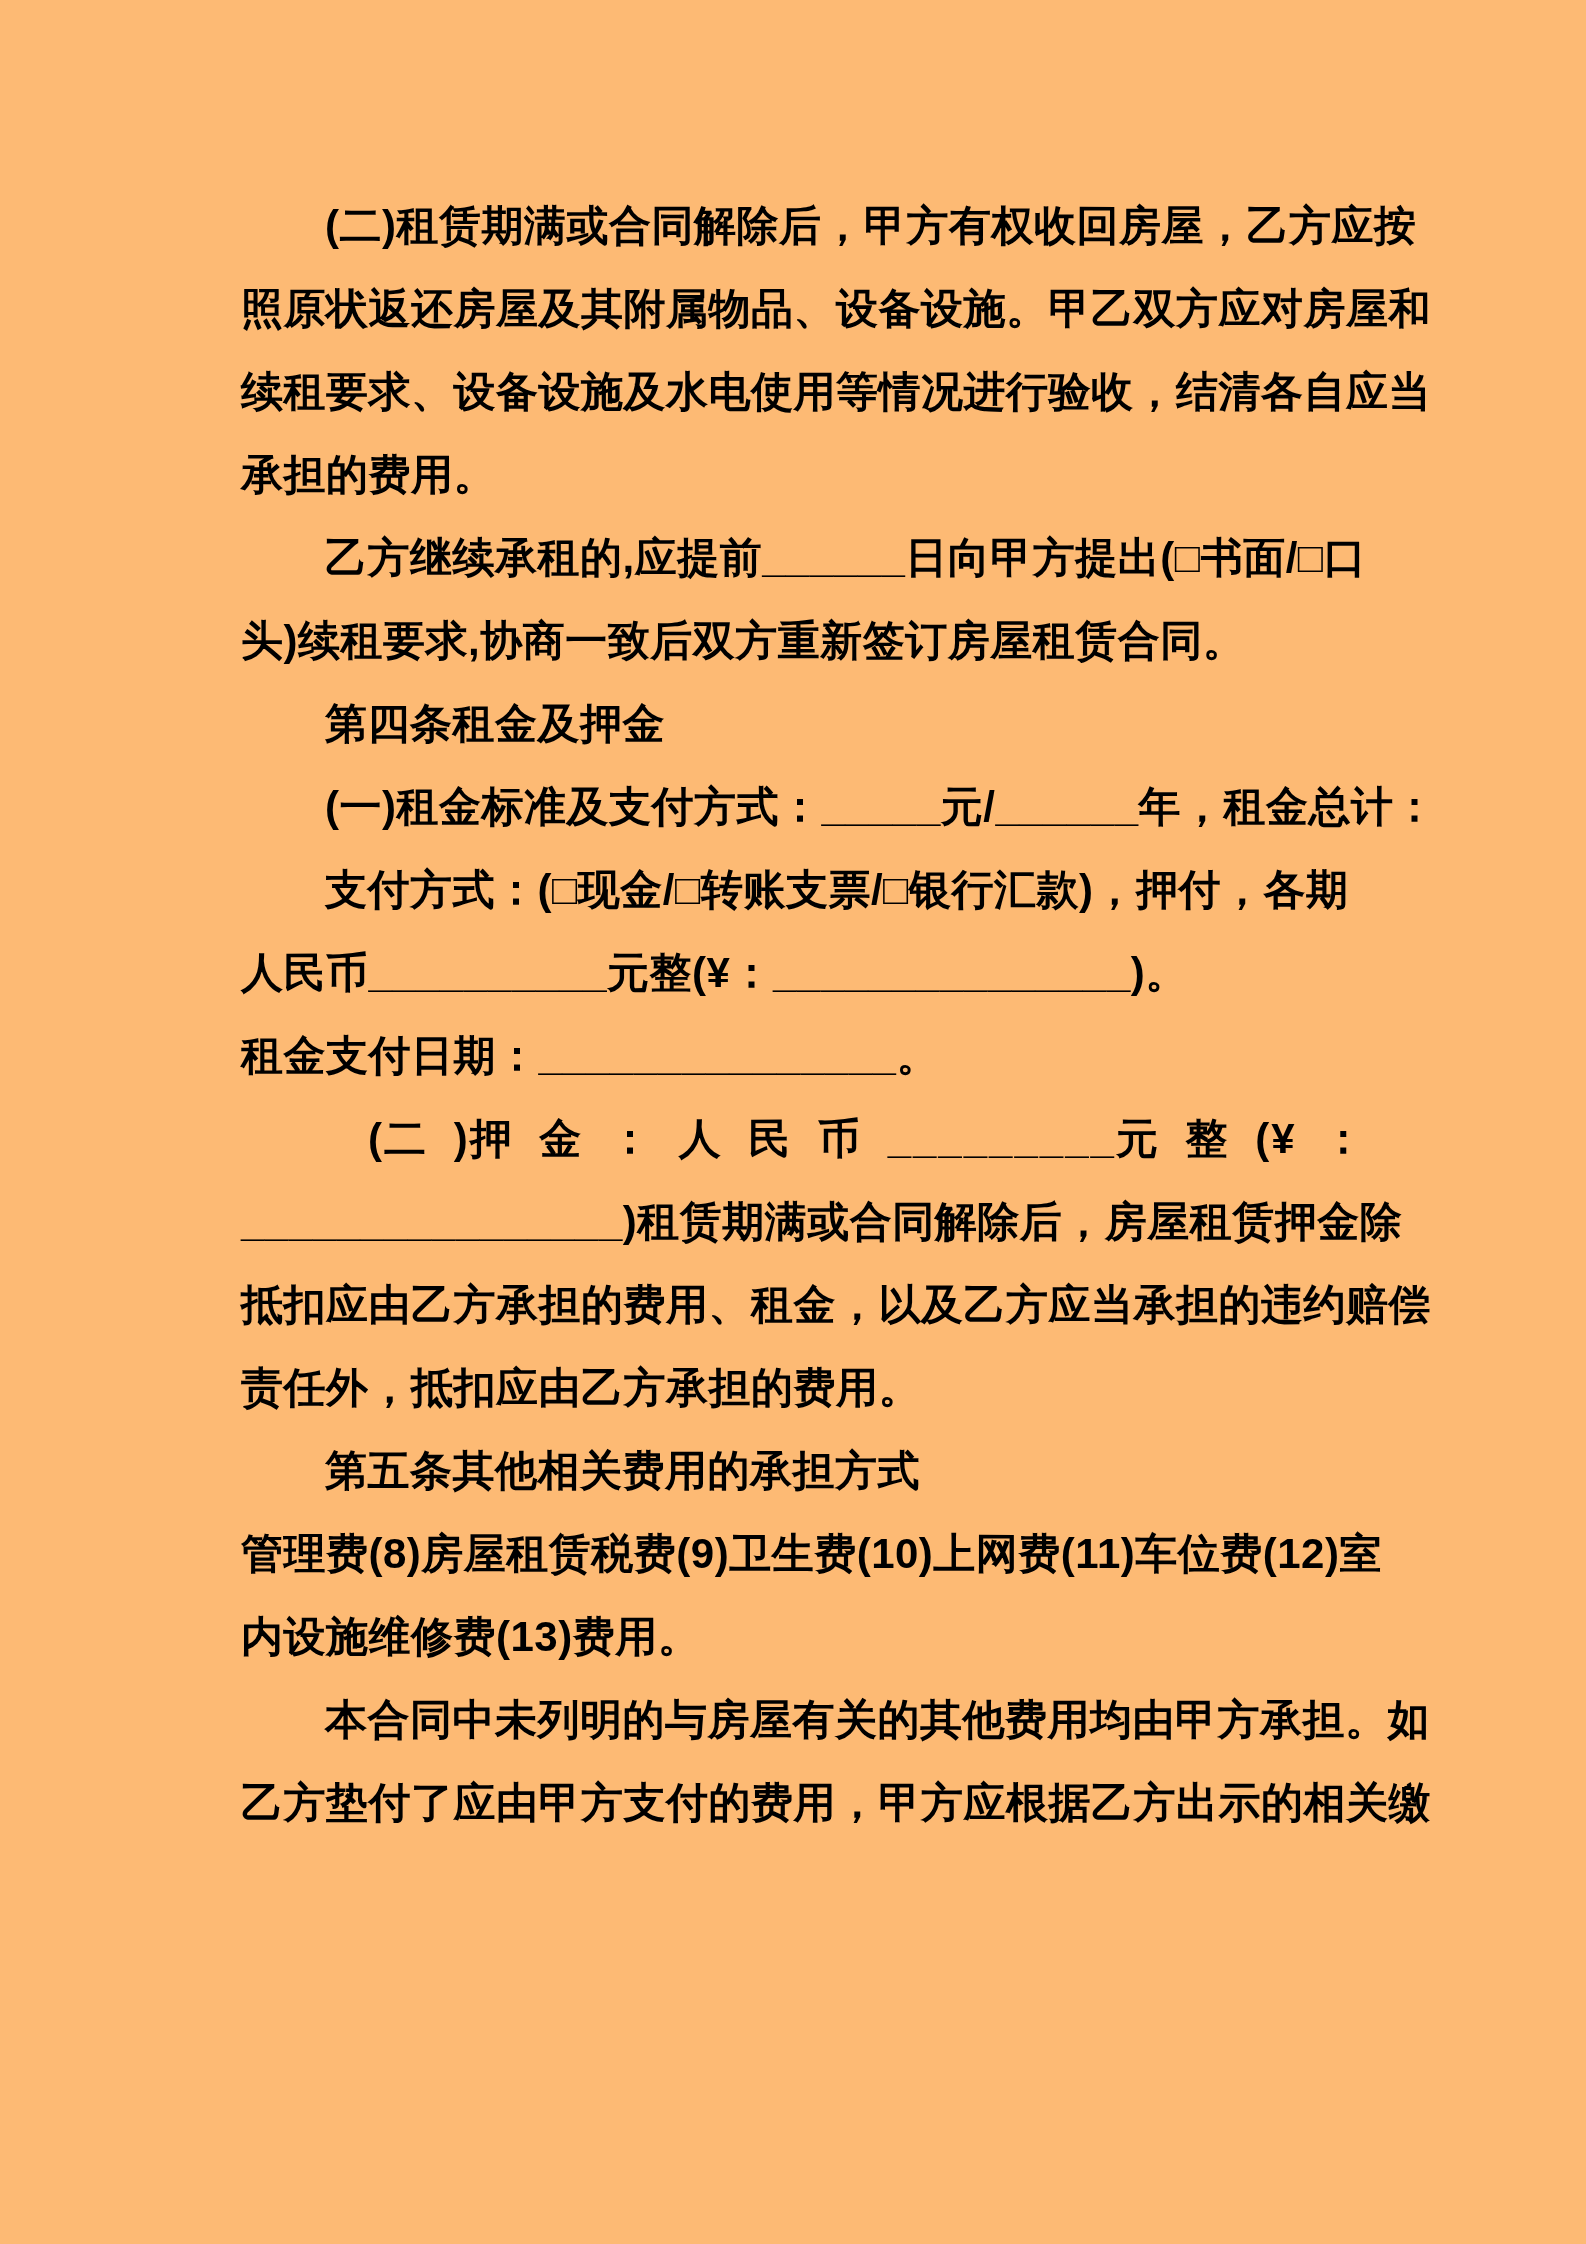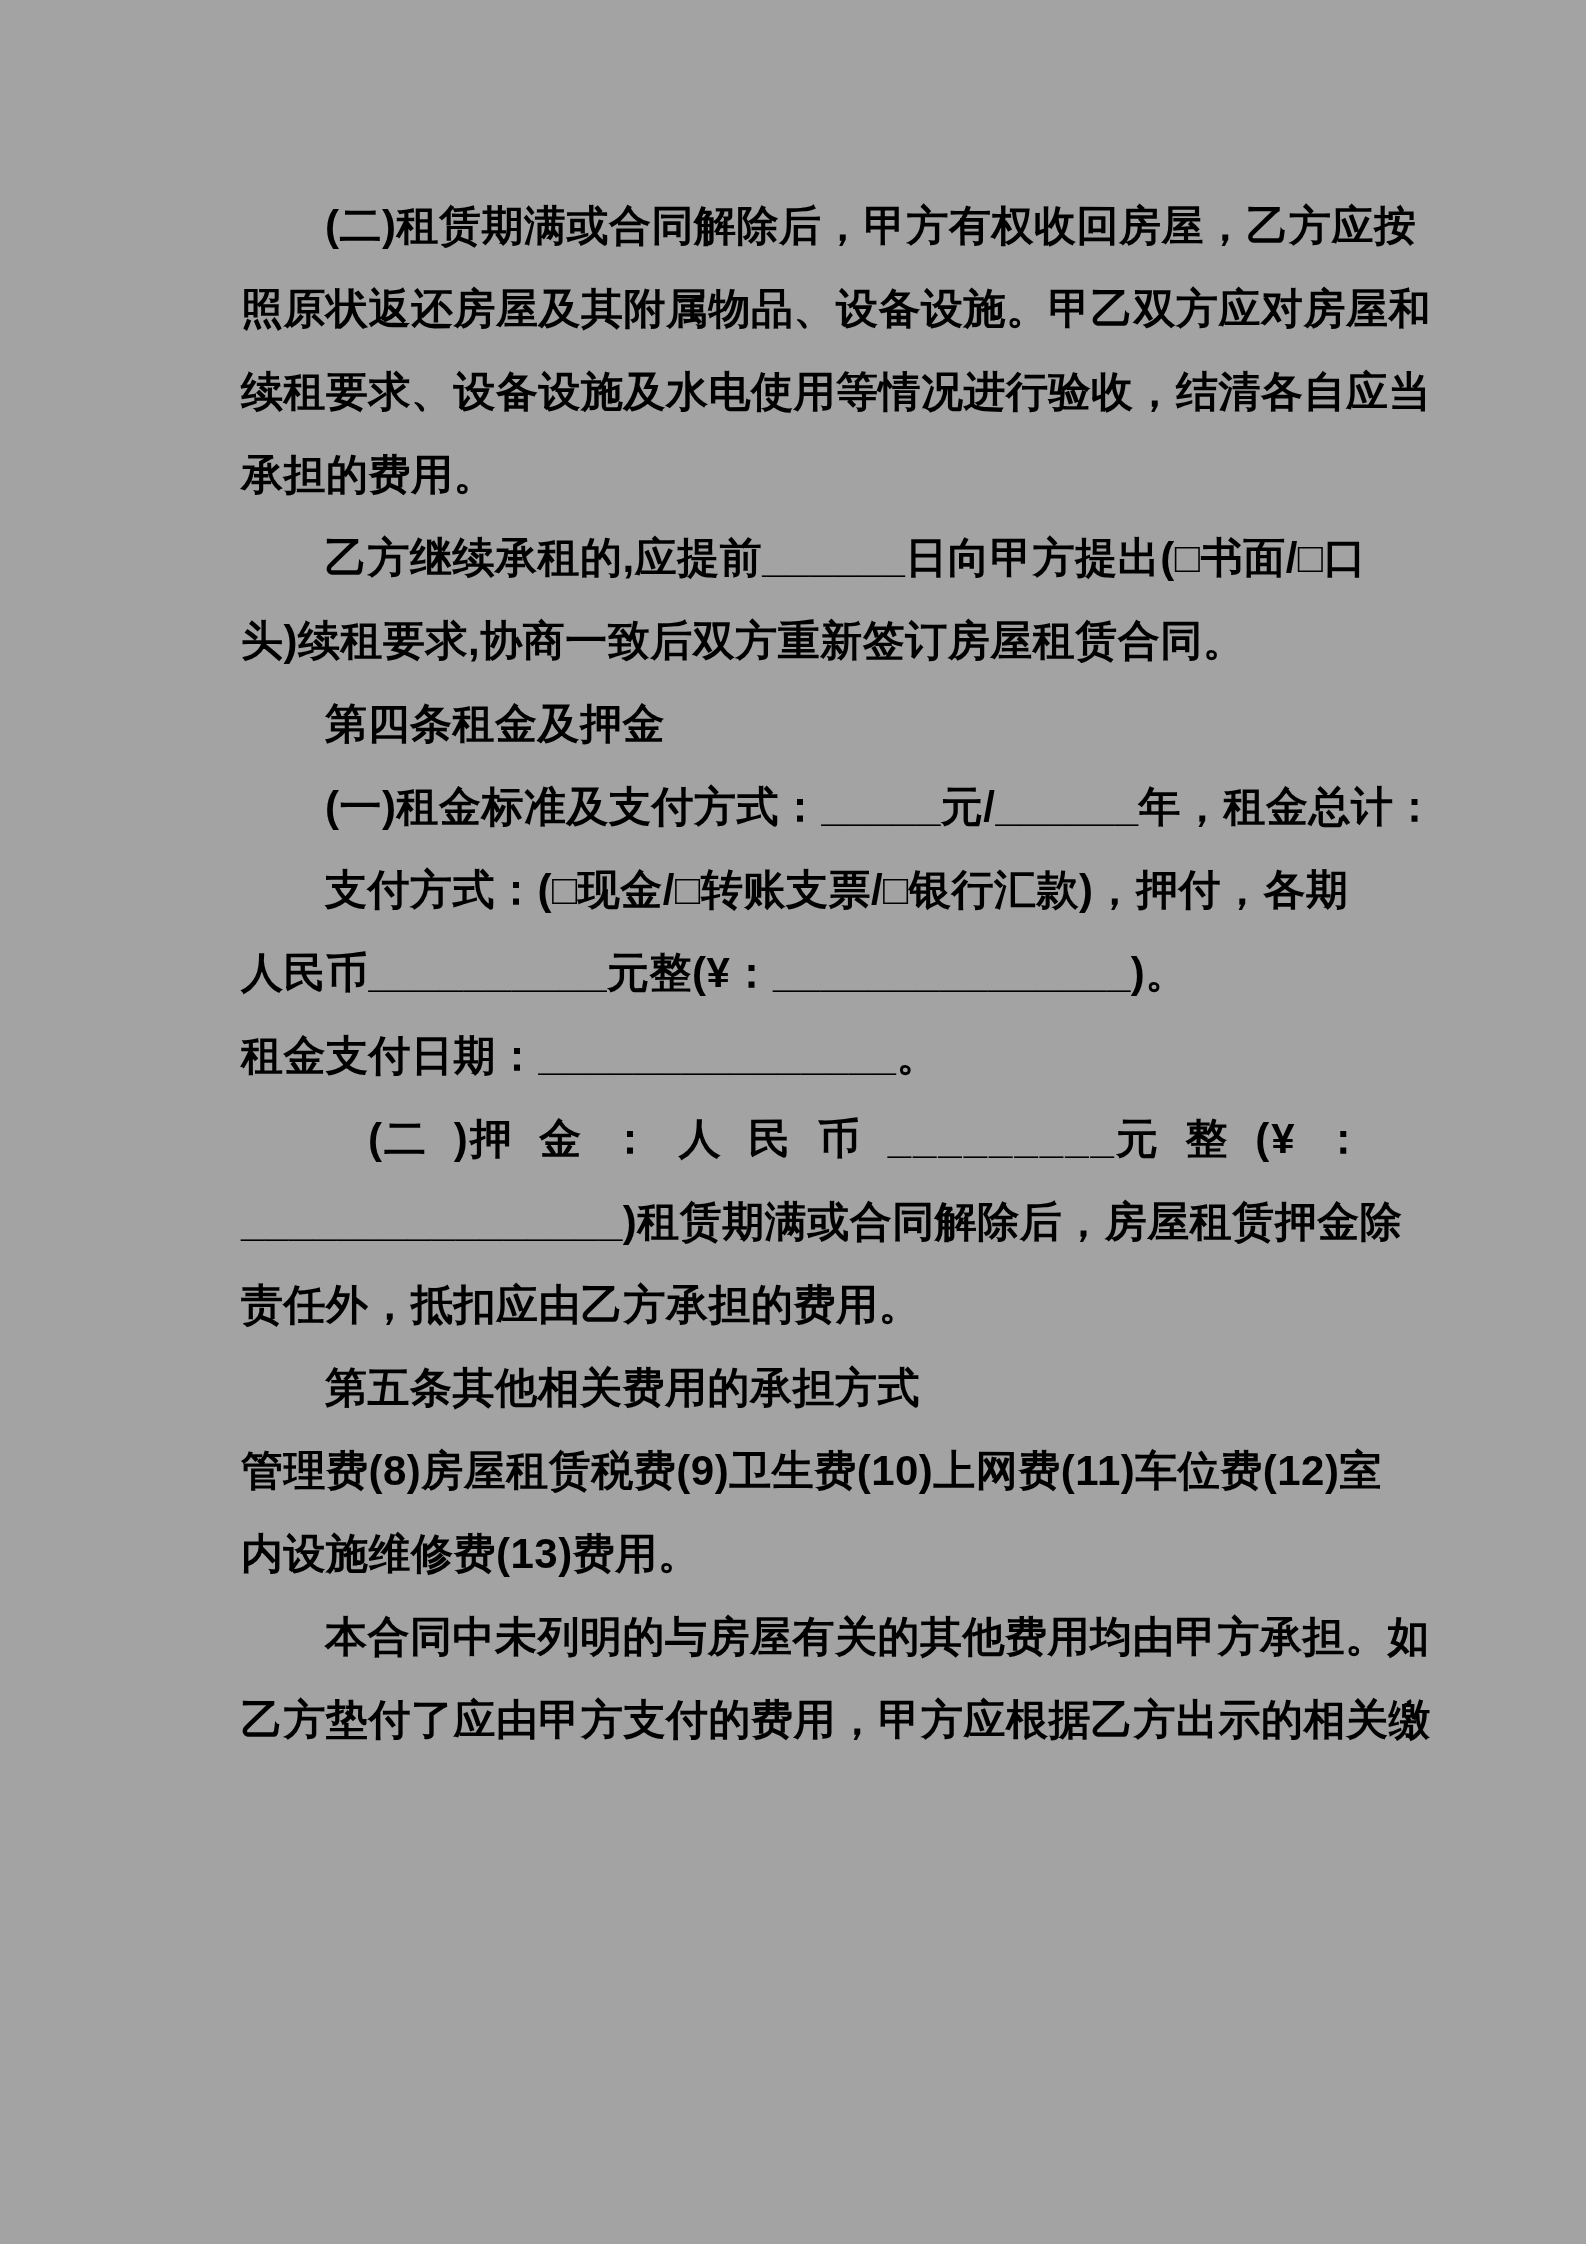--- a/index.html
+++ b/index.html
@@ -39,35 +39,36 @@
   }
   .line.spread {
     padding-left: 127px;
     word-spacing: 12px;
     letter-spacing: 2px;
   }
 </style>
 </head>
 <body>
 
-<div class="page" style="background: #a3a3a3;">
+<div class="page" style="background: #fdba74;">
   <div class="contract-text" style="color: rgb(0, 0, 0);">
     <div class="line indent">(二)租赁期满或合同解除后，甲方有权收回房屋，乙方应按</div>
     <div class="line">照原状返还房屋及其附属物品、设备设施。甲乙双方应对房屋和</div>
     <div class="line">续租要求、设备设施及水电使用等情况进行验收，结清各自应当</div>
     <div class="line">承担的费用。</div>
     <div class="line indent">乙方继续承租的,应提前______日向甲方提出(□书面/□口</div>
     <div class="line">头)续租要求,协商一致后双方重新签订房屋租赁合同。</div>
     <div class="line indent">第四条租金及押金</div>
     <div class="line indent">(一)租金标准及支付方式：_____元/______年，租金总计：</div>
     <div class="line indent">支付方式：(□现金/□转账支票/□银行汇款)，押付，各期</div>
     <div class="line">人民币__________元整(¥：_______________)。</div>
     <div class="line">租金支付日期：_______________。</div>
     <div class="line spread">(二 )押 金 ： 人 民 币 _________元 整 (¥ ：</div>
     <div class="line">________________)租赁期满或合同解除后，房屋租赁押金除</div>
+    <div class="line">抵扣应由乙方承担的费用、租金，以及乙方应当承担的违约赔偿</div>
     <div class="line">责任外，抵扣应由乙方承担的费用。</div>
     <div class="line indent">第五条其他相关费用的承担方式</div>
     <div class="line">管理费(8)房屋租赁税费(9)卫生费(10)上网费(11)车位费(12)室</div>
     <div class="line">内设施维修费(13)费用。</div>
     <div class="line indent">本合同中未列明的与房屋有关的其他费用均由甲方承担。如</div>
     <div class="line">乙方垫付了应由甲方支付的费用，甲方应根据乙方出示的相关缴</div>
   </div>
 </div>
 
 </body></html>

